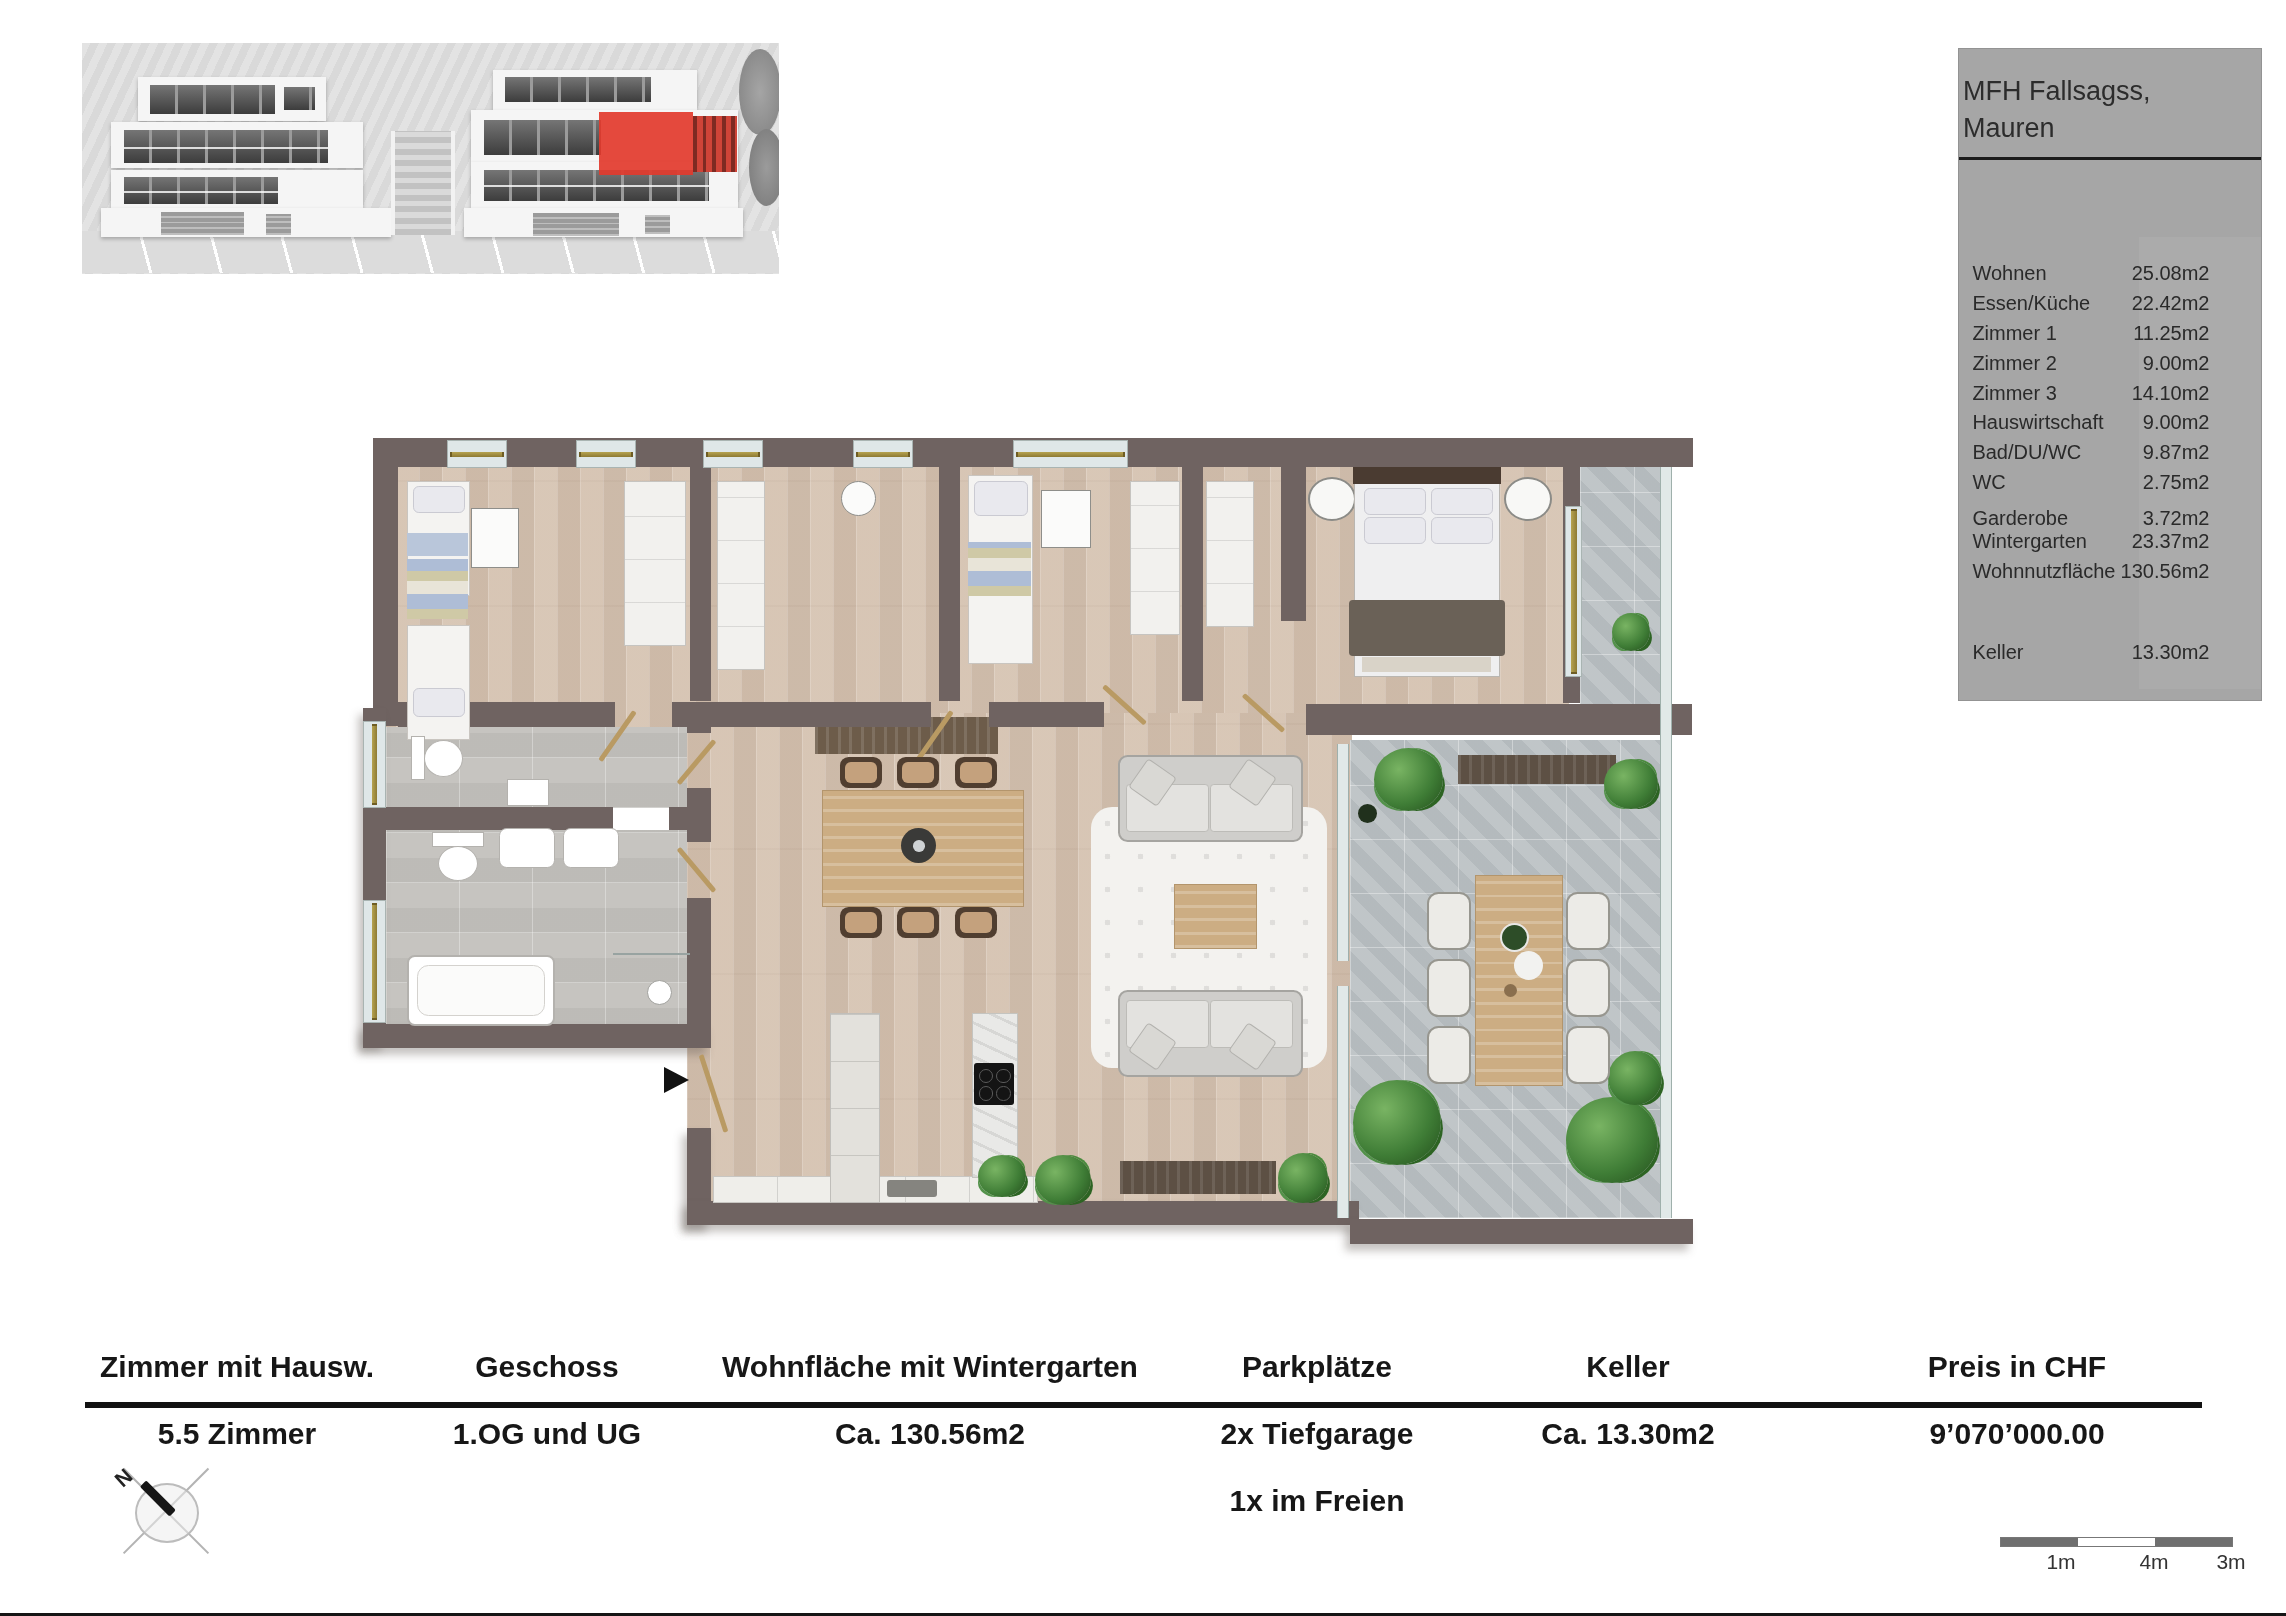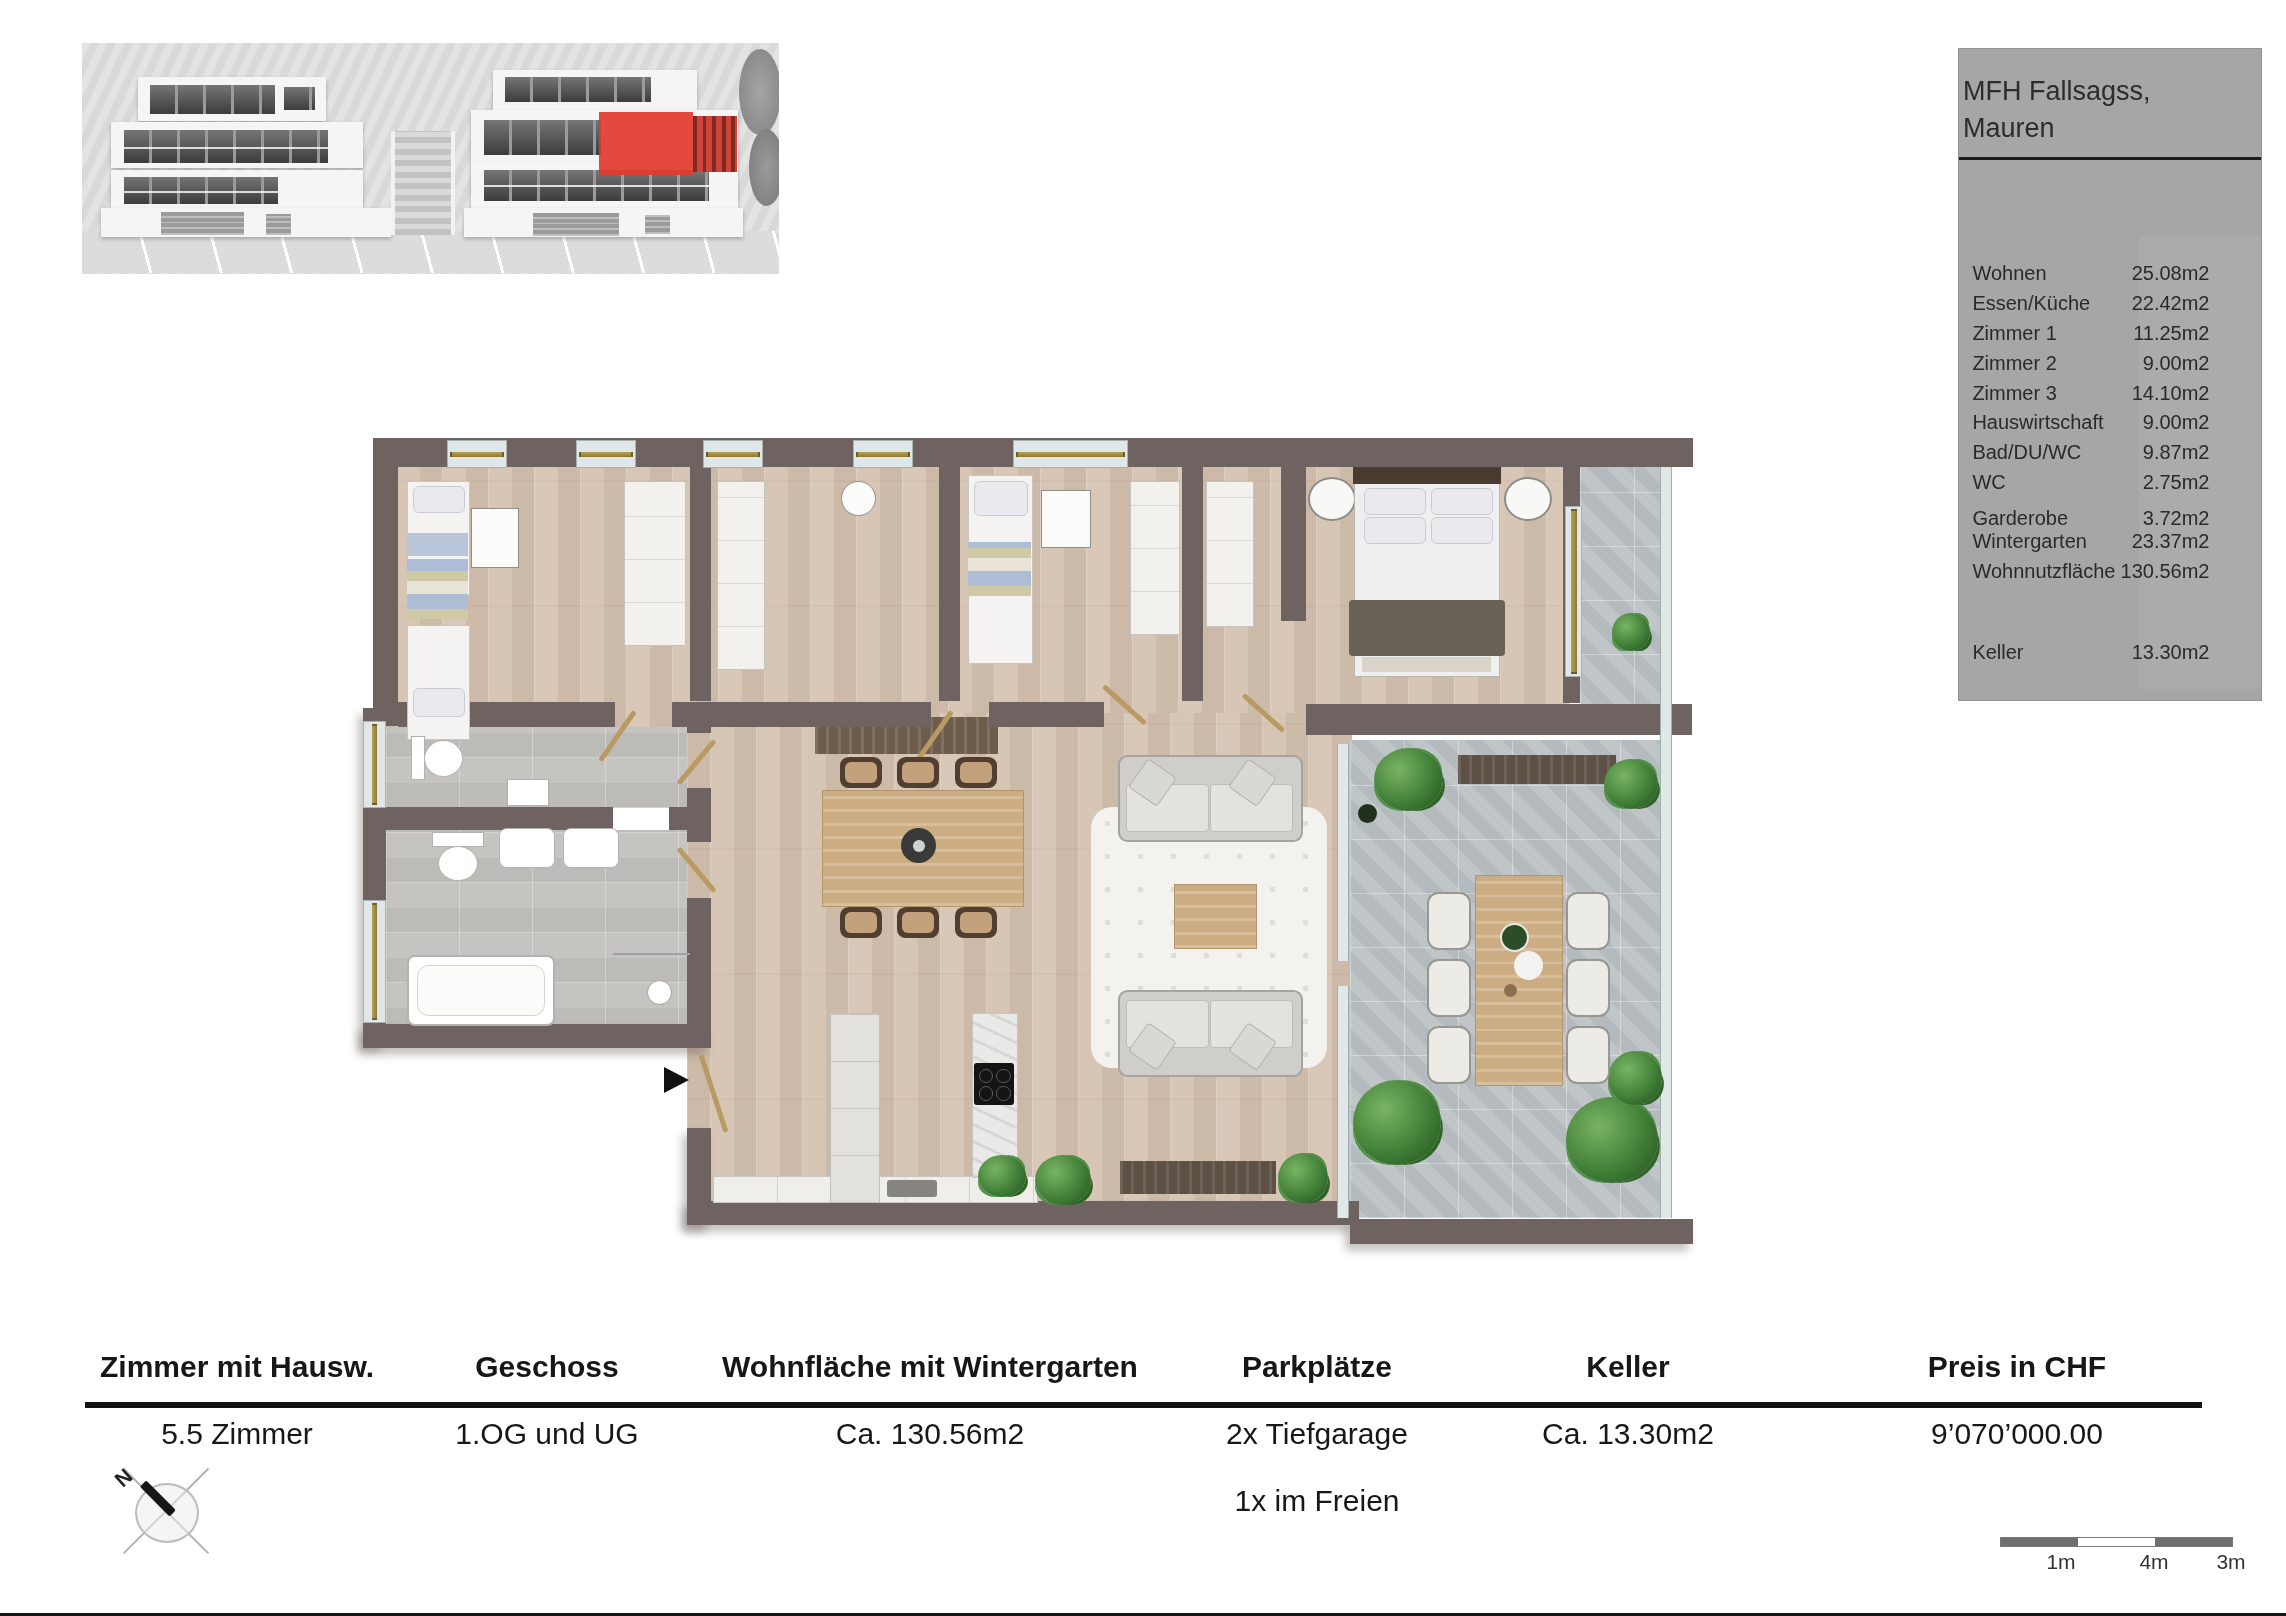--- a/index.html
+++ b/index.html
@@ -85,21 +85,21 @@
   .chair .seat{position:absolute;left:4.8px;top:4.8px;right:4.8px;bottom:4.8px;background:#c4a17d;border-radius:5.8px;}
   .chairwg{position:absolute;background:#ecebe7;border:2.9px solid #97968f;border-radius:11.5px;}
   .plant{position:absolute;border-radius:50%;
       background:radial-gradient(circle at 36% 34%,#79b463,#3f7d36 58%,#27551f 92%);
       box-shadow:7.7px 5.8px 0 -5.8px #2d6423, -6.7px 6.7px 0 -6.7px #53924a, 5.8px -6.7px 0 -6.7px #4a8a3d;}
   .dark{background:#5d5044;}
   .fixture{position:absolute;background:#ffffff;border:1.9px solid #b4b2ae;}
 
   
   .thead{position:absolute;font-size:30px;font-weight:600;color:#171717;text-align:center;}
-  .tval{position:absolute;font-size:30px;font-weight:400;color:#171717;text-align:center;}
+  .tval{position:absolute;font-size:30px;font-weight:700;color:#171717;text-align:center;}
   .tline{position:absolute;left:85px;top:1402px;width:2117px;height:5.8px;background:#111111;}
 
   
   .compass{position:absolute;left:108px;top:1464px;width:154px;height:115px;}
   .compass .circle{position:absolute;left:27px;top:19px;width:60px;height:56px;border:2.9px solid #bcbcbc;
       border-radius:50%;background:rgba(236,236,236,.55);}
   .compass .x1,.compass .x2{position:absolute;left:-1.9px;top:46px;width:120px;height:1.9px;background:#b3b3b3;}
   .compass .x1{transform:rotate(45deg);}
   .compass .x2{transform:rotate(-45deg);}
   .compass .needle{position:absolute;left:29px;top:30px;width:42px;height:8.6px;background:#161616;

